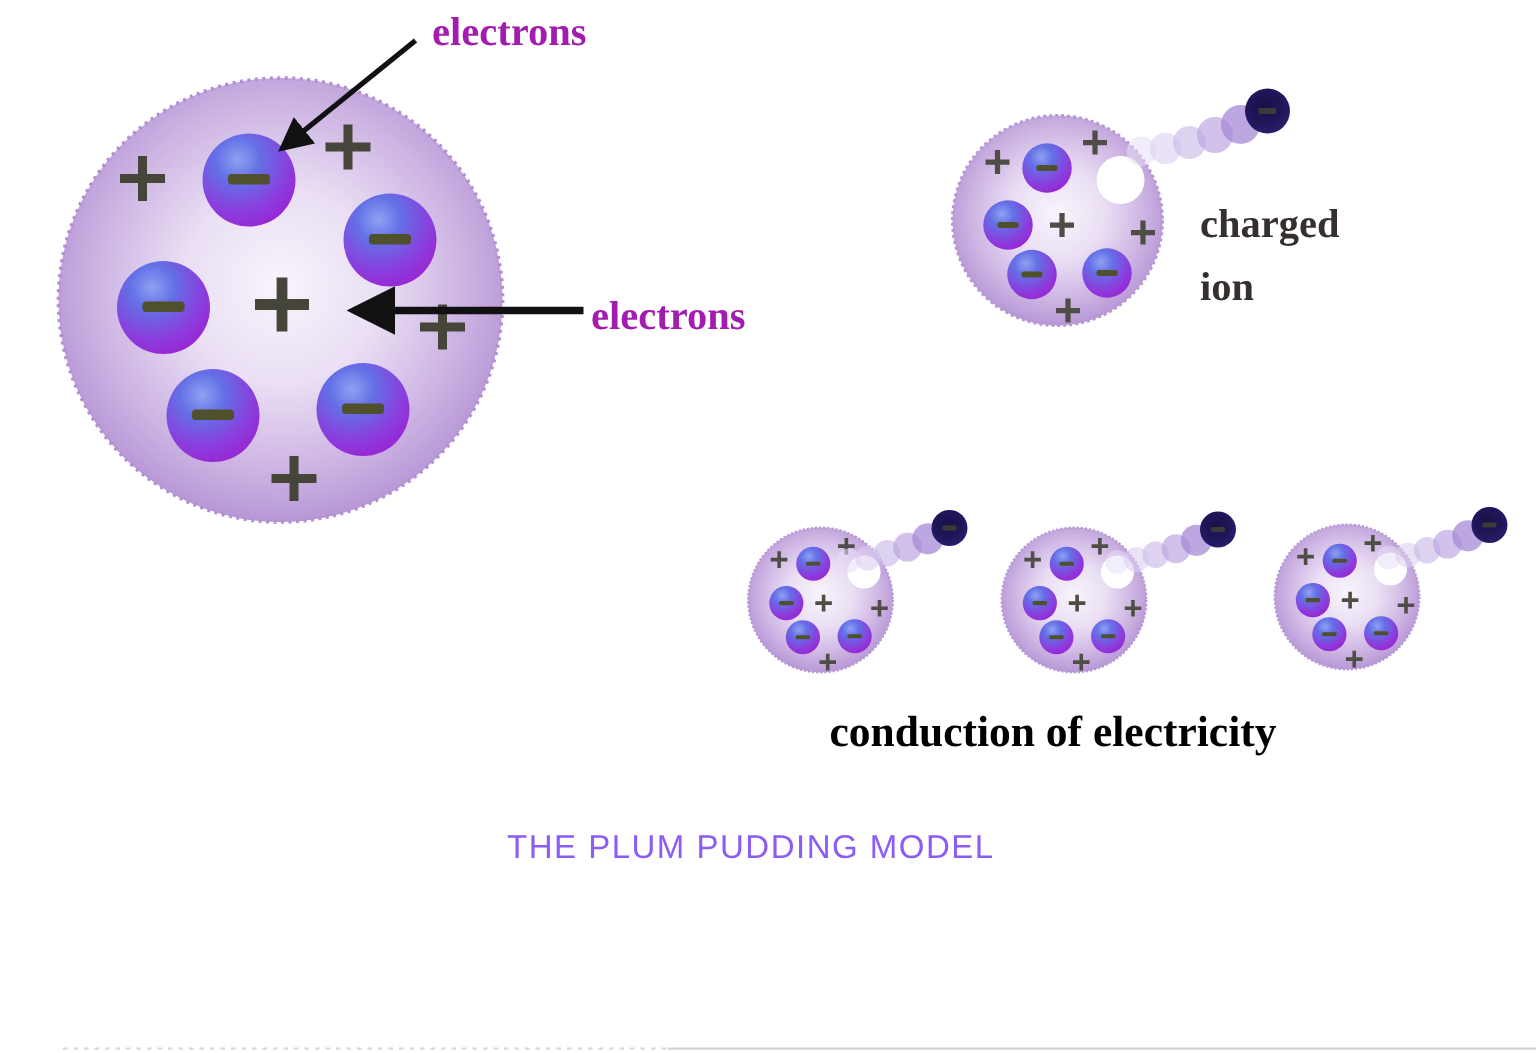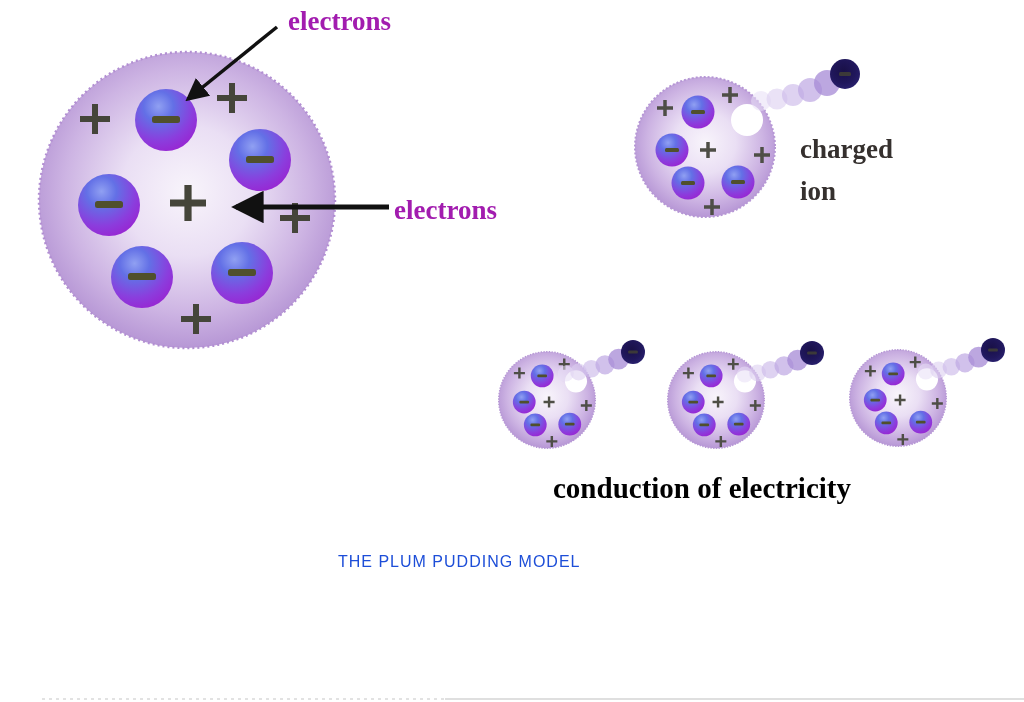--- a/index.html
+++ b/index.html
@@ -25,23 +25,23 @@
   .label .ln{line-height:41px;}
   .lbl-electrons{left:288px;top:8px;font-size:27px;}
   .lbl-pudding{left:394px;top:190px;font-size:27px;}
   .lbl-forming{left:800px;top:128px;font-size:27px;color:#35302e;}
   .lbl-forming .ln{line-height:42px;}
   .lbl-conduction{left:553px;top:474px;font-size:29px;color:#000000;}
   .lbl-caption{
     left:338px;top:554px;
     font-family:"Liberation Sans","DejaVu Sans",sans-serif;
     font-weight:normal;
-    font-size:16px;
+    font-size:22px;
     letter-spacing:1px;
-    color:#1d4ed8;
+    color:#8b5cf6;
   }
 </style>
 </head>
 <body>
 
 <div class="stage">
 
   <svg class="scene" width="1024" height="702" viewBox="0 0 1024 702">
     <defs>
       <radialGradient id="atomGrad" cx="50%" cy="47%" r="55%">

